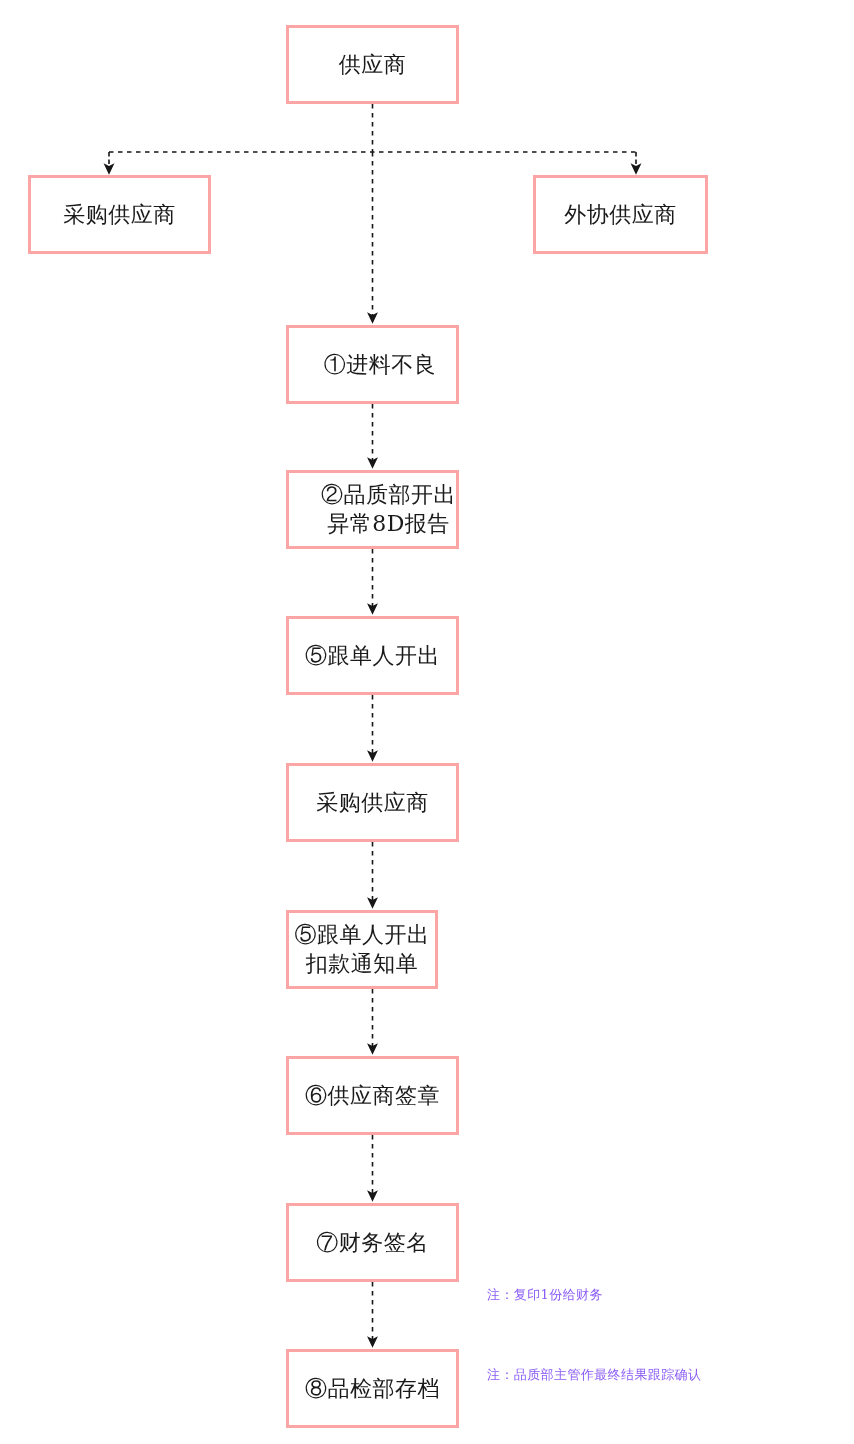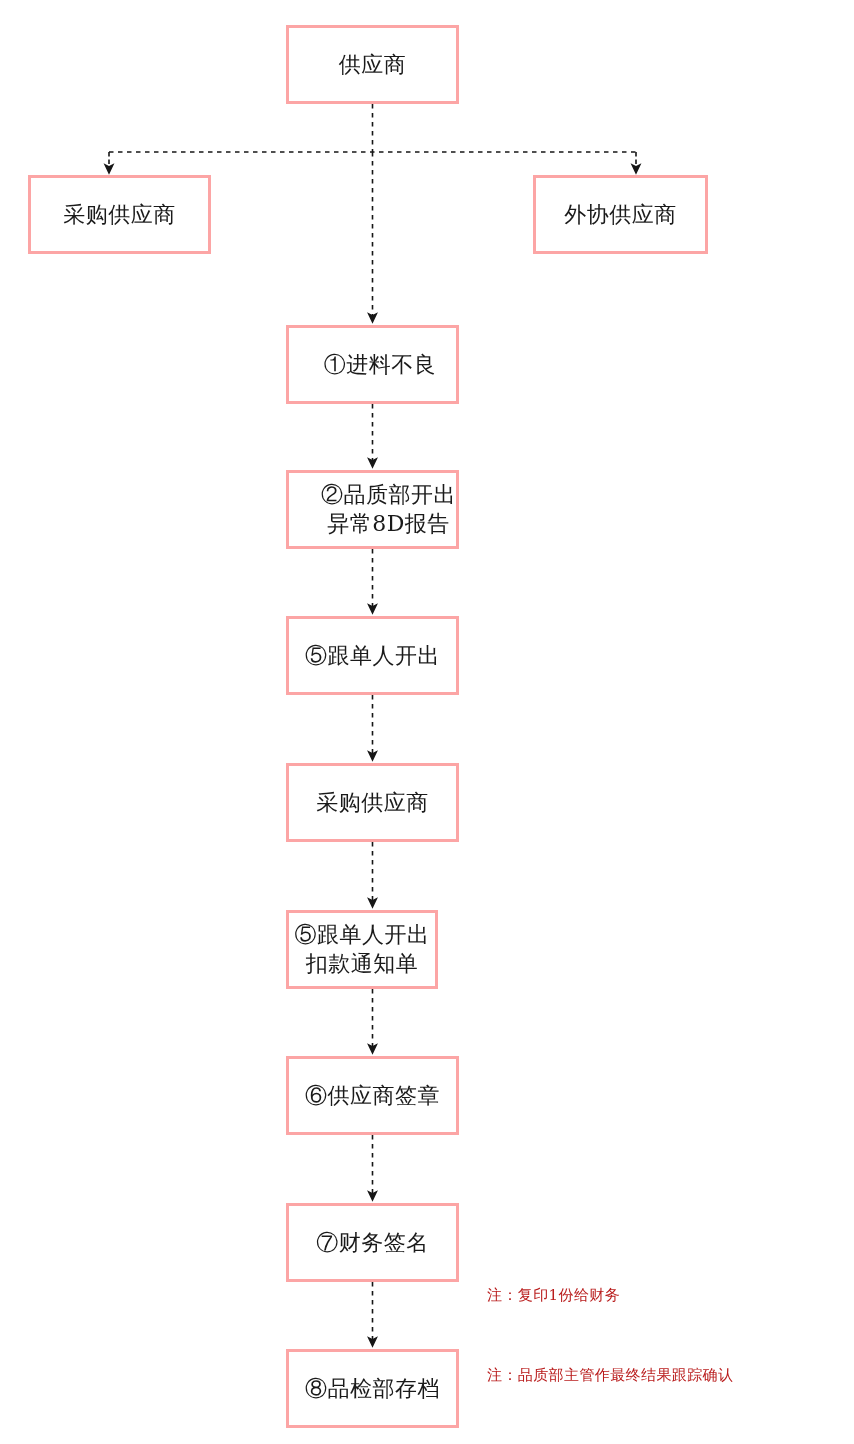--- a/index.html
+++ b/index.html
@@ -44,23 +44,23 @@
     display: block;
     white-space: pre-line;
   }
 
   .node.two-line {
     line-height: 1.30;
   }
 
   .note {
     position: absolute;
-    font-size: 15px;
+    font-size: 13px;
     letter-spacing: 0.4px;
-    color: #b91c1c;
+    color: #8b5cf6;
     white-space: nowrap;
     z-index: 2;
   }
 </style>
 </head>
 <body>
 
 <svg id="flow-canvas" viewBox="0 0 854 1444" xmlns="http://www.w3.org/2000/svg">
   <defs>
     <marker id="arrowhead" markerWidth="9" markerHeight="9" refX="4.2" refY="4.2" orient="auto" markerUnits="strokeWidth">

